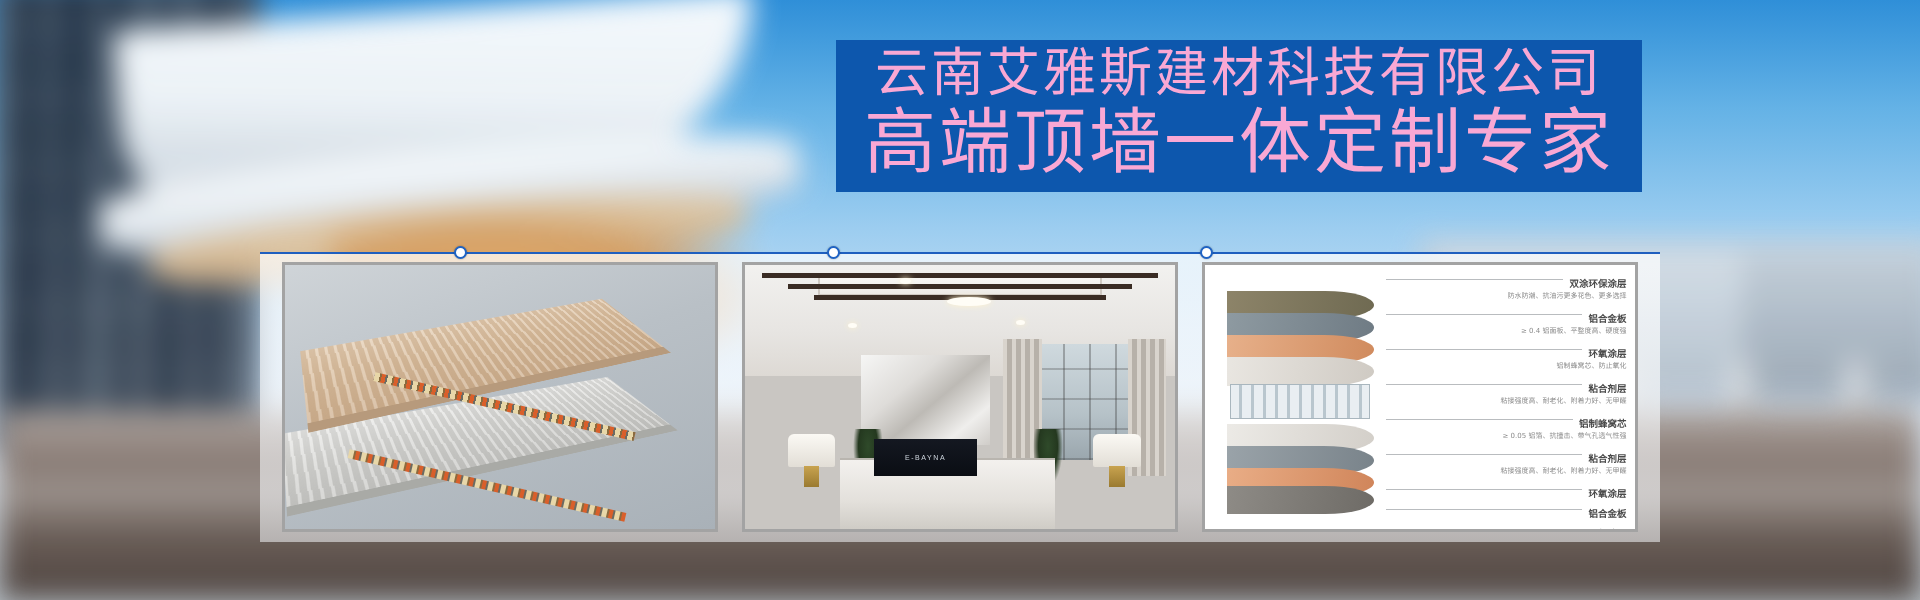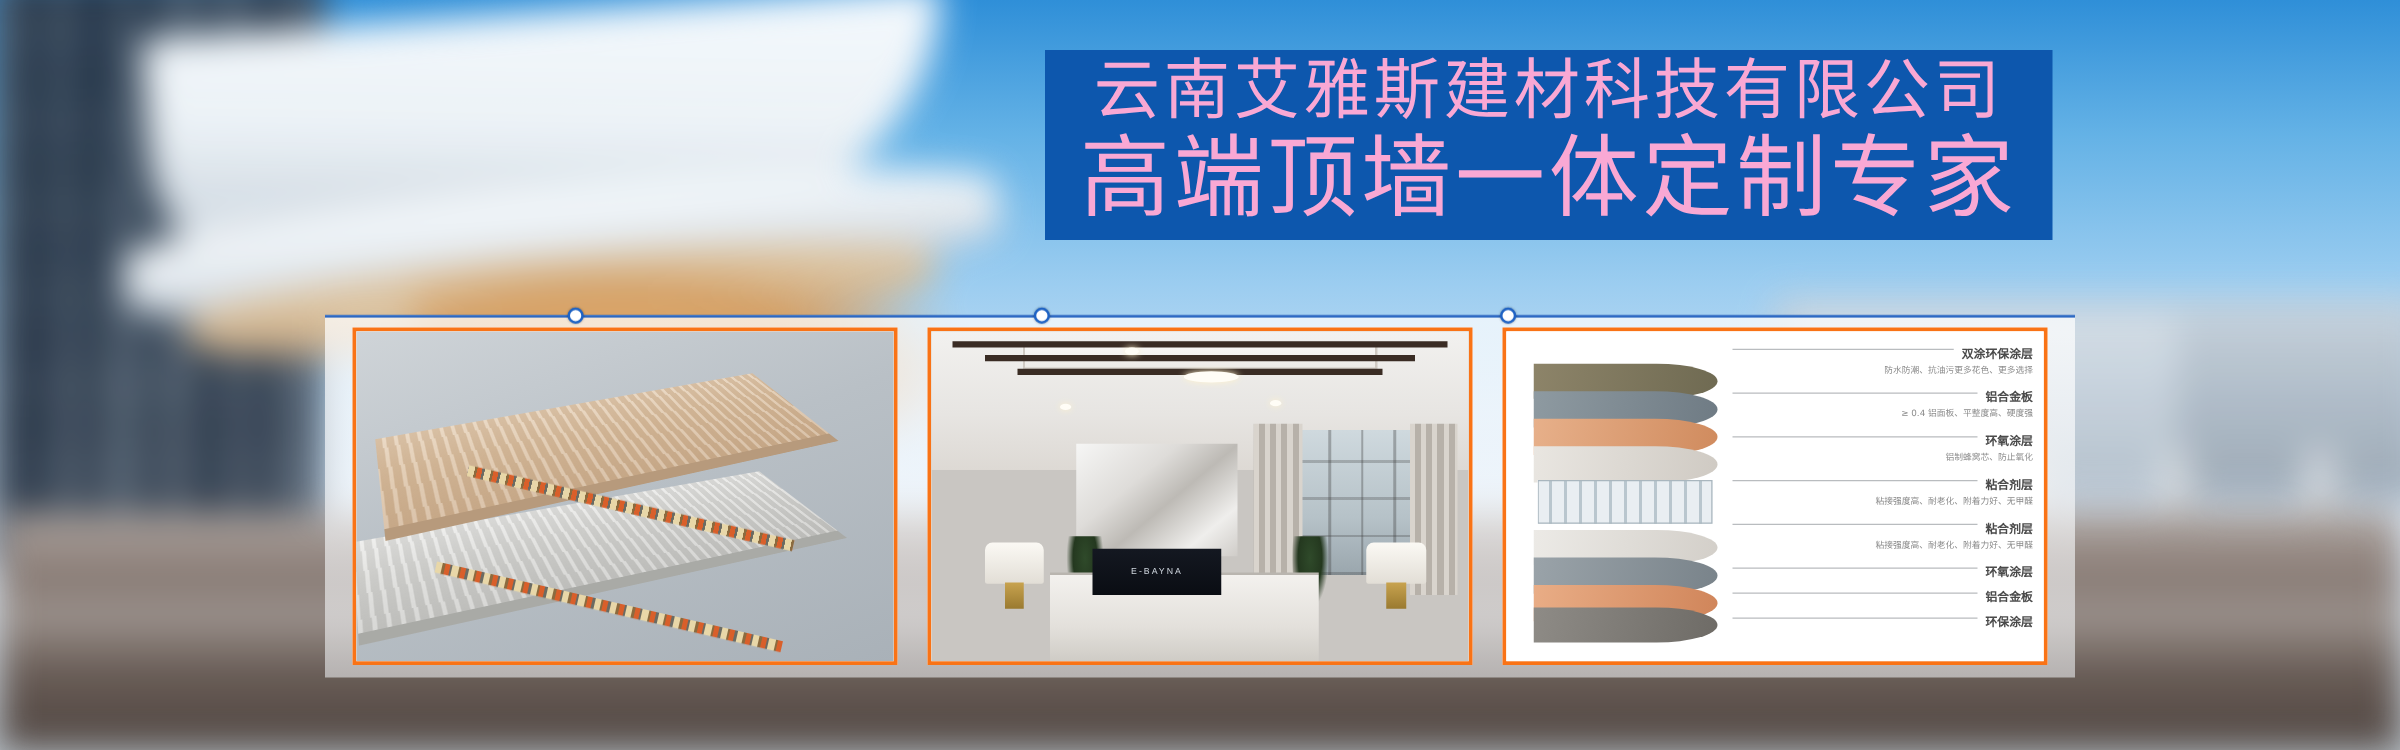--- a/index.html
+++ b/index.html
@@ -90,21 +90,21 @@
   }
   .h-l{left:454px;top:246px;}
   .h-c{left:827px;top:246px;}
   .h-r{left:1200px;top:246px;}
 
   .panels{
     position:absolute;left:260px;top:252px;width:1400px;height:290px;
     display:flex;gap:24px;padding:10px 22px;box-sizing:border-box;
   }
   .panel{
-    position:relative;flex:1;border:3px solid #f97316;box-sizing:border-box;
+    position:relative;flex:1;border:3px solid #a3a3a3;box-sizing:border-box;
     overflow:hidden;background:#ffffff;
   }
 
   
   .p1bg{position:absolute;inset:0;
     background:linear-gradient(160deg,#cfd4d8 0%,#b9c0c6 45%,#a9b1b8 100%);}
   .board{position:absolute;}
   .board-top{
     left:6%;top:10%;width:80%;height:44%;
     background:linear-gradient(178deg,#e4cdb2 0%,#d9bd9d 45%,#cdae8d 100%);
@@ -298,20 +298,25 @@
           <span class="name">环氧涂层</span>
           <span class="desc">铝制蜂窝芯、防止氧化</span>
         </div>
         <div class="lab">
           <span class="rule"></span>
           <span class="name">粘合剂层</span>
           <span class="desc">粘接强度高、耐老化、附着力好、无甲醛</span>
         </div>
         <div class="lab">
           <span class="rule"></span>
+          <span class="name">铝制蜂窝芯</span>
+          <span class="desc">≥ 0.05 铝箔、抗撞击、带气孔透气性强</span>
+        </div>
+        <div class="lab">
+          <span class="rule"></span>
           <span class="name">粘合剂层</span>
           <span class="desc">粘接强度高、耐老化、附着力好、无甲醛</span>
         </div>
         <div class="lab compact">
           <span class="rule"></span>
           <span class="name">环氧涂层</span>
         </div>
         <div class="lab compact">
           <span class="rule"></span>
           <span class="name">铝合金板</span>

